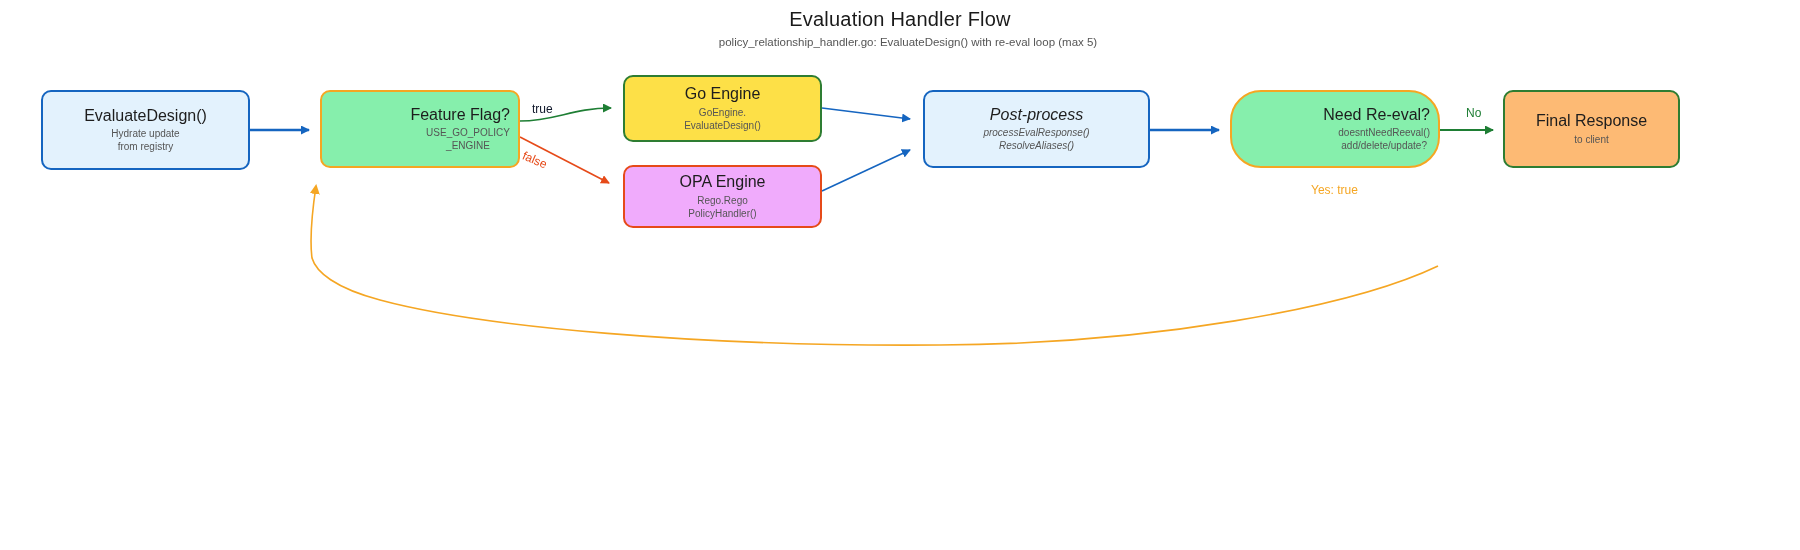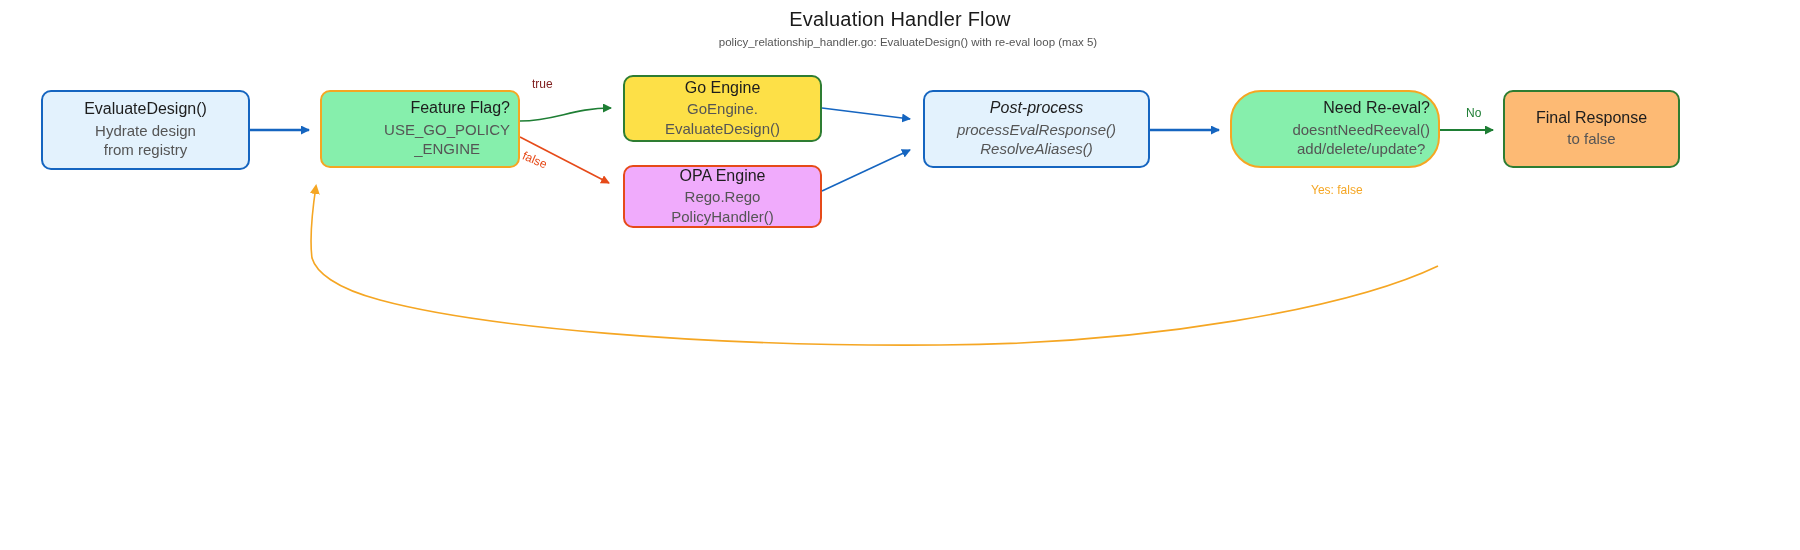--- a/index.html
+++ b/index.html
@@ -14,37 +14,37 @@
   .diagram-subtitle{
     position:absolute;top:36px;left:8px;width:1800px;text-align:center;
     font-size:11.5px;color:#555;
   }
   .node{
     position:absolute;box-sizing:border-box;border-radius:10px;border:2px solid;
     display:flex;flex-direction:column;justify-content:center;align-items:center;
     text-align:center;padding:4px 8px;
   }
   .node-title{font-size:16px;color:#1d1d1d;line-height:1.15;}
-  .node-sub{font-size:15px;color:#555;white-space:pre-line;line-height:1.3;margin-top:2px;}
+  .node-sub{font-size:10px;color:#555;white-space:pre-line;line-height:1.3;margin-top:2px;}
   .blue   {background:#E3F2FD;border-color:#1565C0;}
   .yellow {background:#86efac;border-color:#F5A623;align-items:flex-end;}
   .green  {background:#fde047;border-color:#2E7D32;}
   .red    {background:#f0abfc;border-color:#E64A19;}
   .lgreen {background:#fdba74;border-color:#2E7D32;}
   
   .n-evaluate {left:41px;  top:90px; width:209px;height:80px;}
   .n-flag     {left:320px; top:90px; width:200px;height:78px;}
   .n-goeng    {left:623px; top:75px; width:199px;height:67px;}
   .n-opaeng   {left:623px; top:165px;width:199px;height:63px;}
   .n-postproc {left:923px; top:90px; width:227px;height:78px;font-style:italic;}
   .n-reeval   {left:1230px;top:90px; width:210px;height:78px;border-radius:31px;}
   .n-final    {left:1503px;top:90px; width:177px;height:78px;}
   svg.edges{position:absolute;left:0;top:0;width:1800px;height:550px;pointer-events:none;}
   .edge-label{position:absolute;font-size:12px;white-space:nowrap;}
-  .lbl-true {left:532px;top:77px;color:#7f1d1d;}
+  .lbl-true {left:532px;top:102px;color:#0f172a;}
   .lbl-false{left:523px;top:148px;color:#E64A19;transform:rotate(23deg);transform-origin:left center;}
   .lbl-no   {left:1445px;top:106px;color:#1E7E34;margin-left:21px;}
   .lbl-yes  {left:1311px;top:183px;color:#F5A623;}
 </style>
 </head>
 <body>
 
 <div id="canvas">
 
   <div class="diagram-title">Evaluation Handler Flow</div>
@@ -71,25 +71,25 @@
     <path d="M822,108 L910,119" stroke="#1565C0" stroke-width="1.6" fill="none" marker-end="url(#ab)"></path>
     <path d="M822,191 L910,150" stroke="#1565C0" stroke-width="1.6" fill="none" marker-end="url(#ab)"></path>
     <path d="M1150,130 H1219" stroke="#1565C0" stroke-width="2.4" fill="none" marker-end="url(#ab)"></path>
     <path d="M1440,130 H1493" stroke="#1E7E34" stroke-width="2.2" fill="none" marker-end="url(#ag)"></path>
     <path d="M1438,266 C1350,308 1150,344 940,345 C700,347 480,327 380,300 C335,288 316,272 312,258 C309,235 313,206 316,186" stroke="#F5A623" stroke-width="1.6" fill="none" marker-end="url(#ao)"></path>
   </svg>
 
   <span class="edge-label lbl-true">true</span>
   <span class="edge-label lbl-false">false</span>
   <span class="edge-label lbl-no">No</span>
-  <span class="edge-label lbl-yes">Yes: false</span>
+  <span class="edge-label lbl-yes">Yes: true</span>
 
   <div class="node blue n-evaluate">
     <div class="node-title">EvaluateDesign()</div>
-    <div class="node-sub">Hydrate design
+    <div class="node-sub">Hydrate update
 from registry</div>
   </div>
 
   <div class="node yellow n-flag">
     <div class="node-title">Feature Flag?</div>
     <div class="node-sub">USE_GO_POLICY
 _ENGINE</div>
   </div>
 
   <div class="node green n-goeng">
@@ -111,16 +111,16 @@
   </div>
 
   <div class="node yellow n-reeval">
     <div class="node-title">Need Re-eval?</div>
     <div class="node-sub">doesntNeedReeval()
 add/delete/update?</div>
   </div>
 
   <div class="node lgreen n-final">
     <div class="node-title">Final Response</div>
-    <div class="node-sub">to false</div>
+    <div class="node-sub">to client</div>
   </div>
 
 </div>
 
 </body></html>

